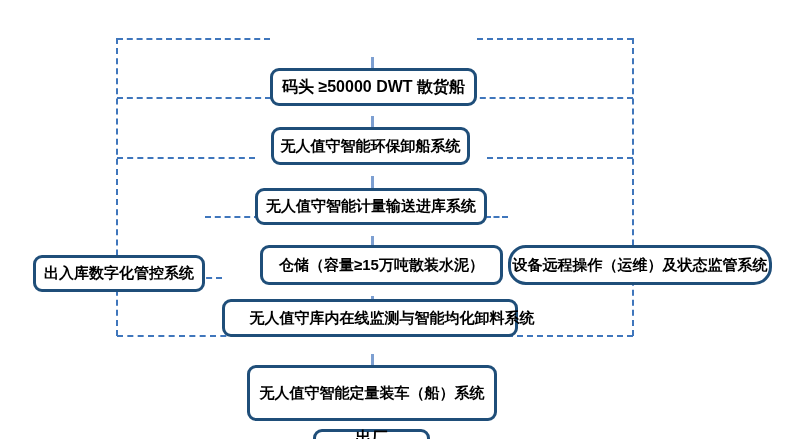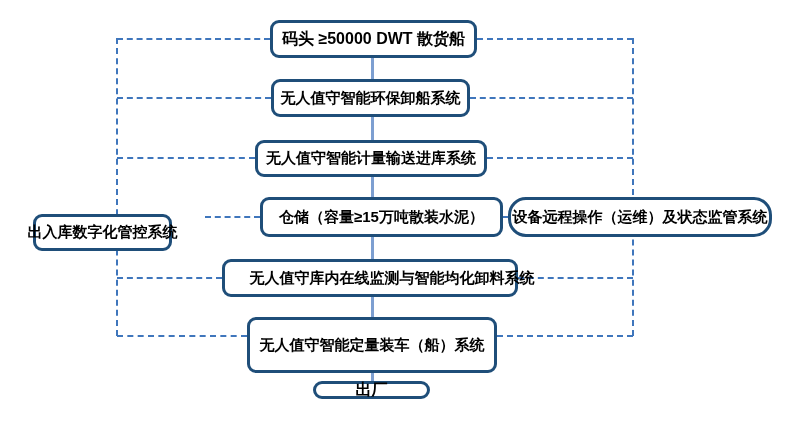--- a/index.html
+++ b/index.html
@@ -25,20 +25,21 @@
     display: flex;
     align-items: center;
     justify-content: center;
     text-align: center;
     font-weight: bold;
     color: #000000;
     font-size: 15px;
     line-height: 1.1;
     z-index: 2;
     white-space: nowrap;
+    margin-top: 48px;
   }
   .node.big { font-size: 16px; }
   
   .vline {
     position: absolute;
     width: 3px;
     background: #7d9fd1;
     left: 371px;
     z-index: 1;
   }
@@ -91,23 +92,23 @@
   <div class="vline" style="top:354px; height:28px;"></div>
 
   <div class="node big" style="left:270px; top:20px; width:207px; height:38px;">码头 ≥50000 DWT 散货船</div>
 
   <div class="node" style="left:271px; top:79px; width:199px; height:38px;text-align:center;">无人值守智能环保卸船系统</div>
 
   <div class="node" style="left:255px; top:140px; width:232px; height:37px;text-align:center;">无人值守智能计量输送进库系统</div>
 
   <div class="node" style="left:260px; top:197px; width:243px; height:40px;">仓储（容量≥15万吨散装水泥）</div>
 
-  <div class="node" style="left:33px; top:214px; width:139px; height:37px;">出入库数字化管控系统</div>
+  <div class="node" style="left:33px; top:207px; width:172px; height:37px;">出入库数字化管控系统</div>
 
   <div class="node" style="left:508px; top:197px; width:264px; height:40px;border-radius:18px;">设备远程操作（运维）及状态监管系统</div>
 
-  <div class="node" style="left:222px; top:259px; width:296px; height:38px;padding-left:44px;">无人值守库内在线监测与智能均化卸料系统</div>
+  <div class="node" style="left:222px; top:251px; width:296px; height:38px;padding-left:44px;">无人值守库内在线监测与智能均化卸料系统</div>
 
   <div class="node" style="left:247px; top:317px; width:250px; height:56px;">无人值守智能定量装车（船）系统</div>
 
   <div class="node big" style="left:313px; top:381px; width:117px; height:18px;">出厂</div>
 
 </div>
 
 </body></html>

